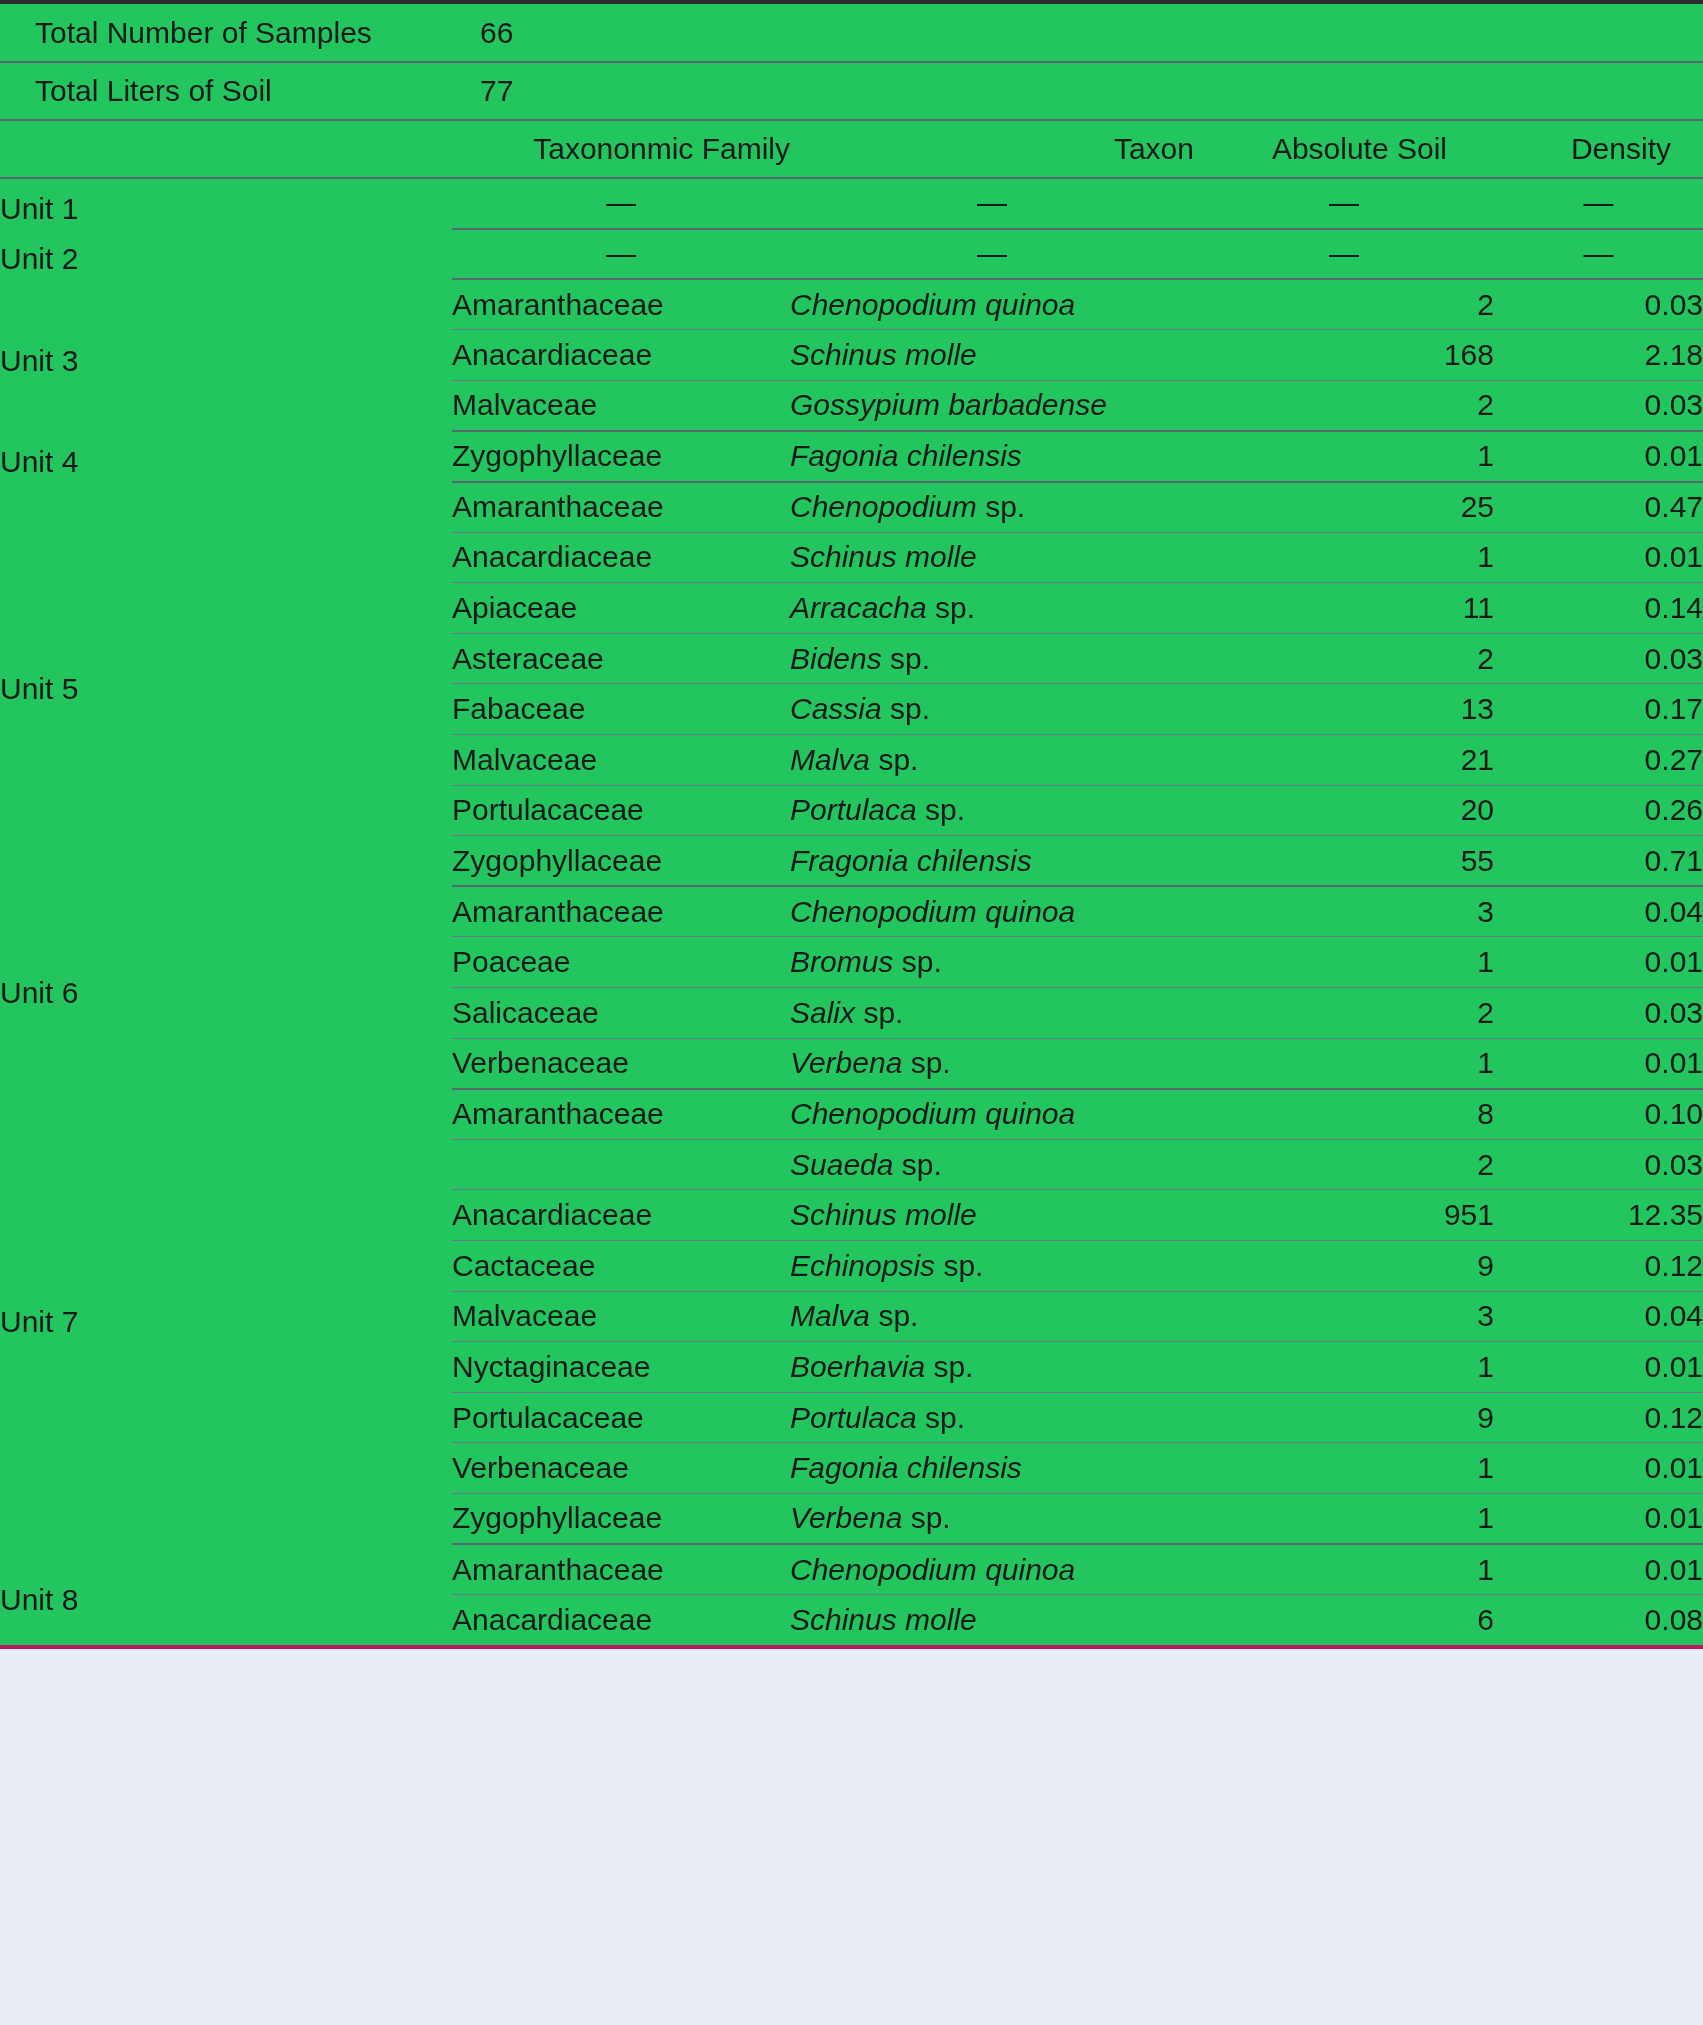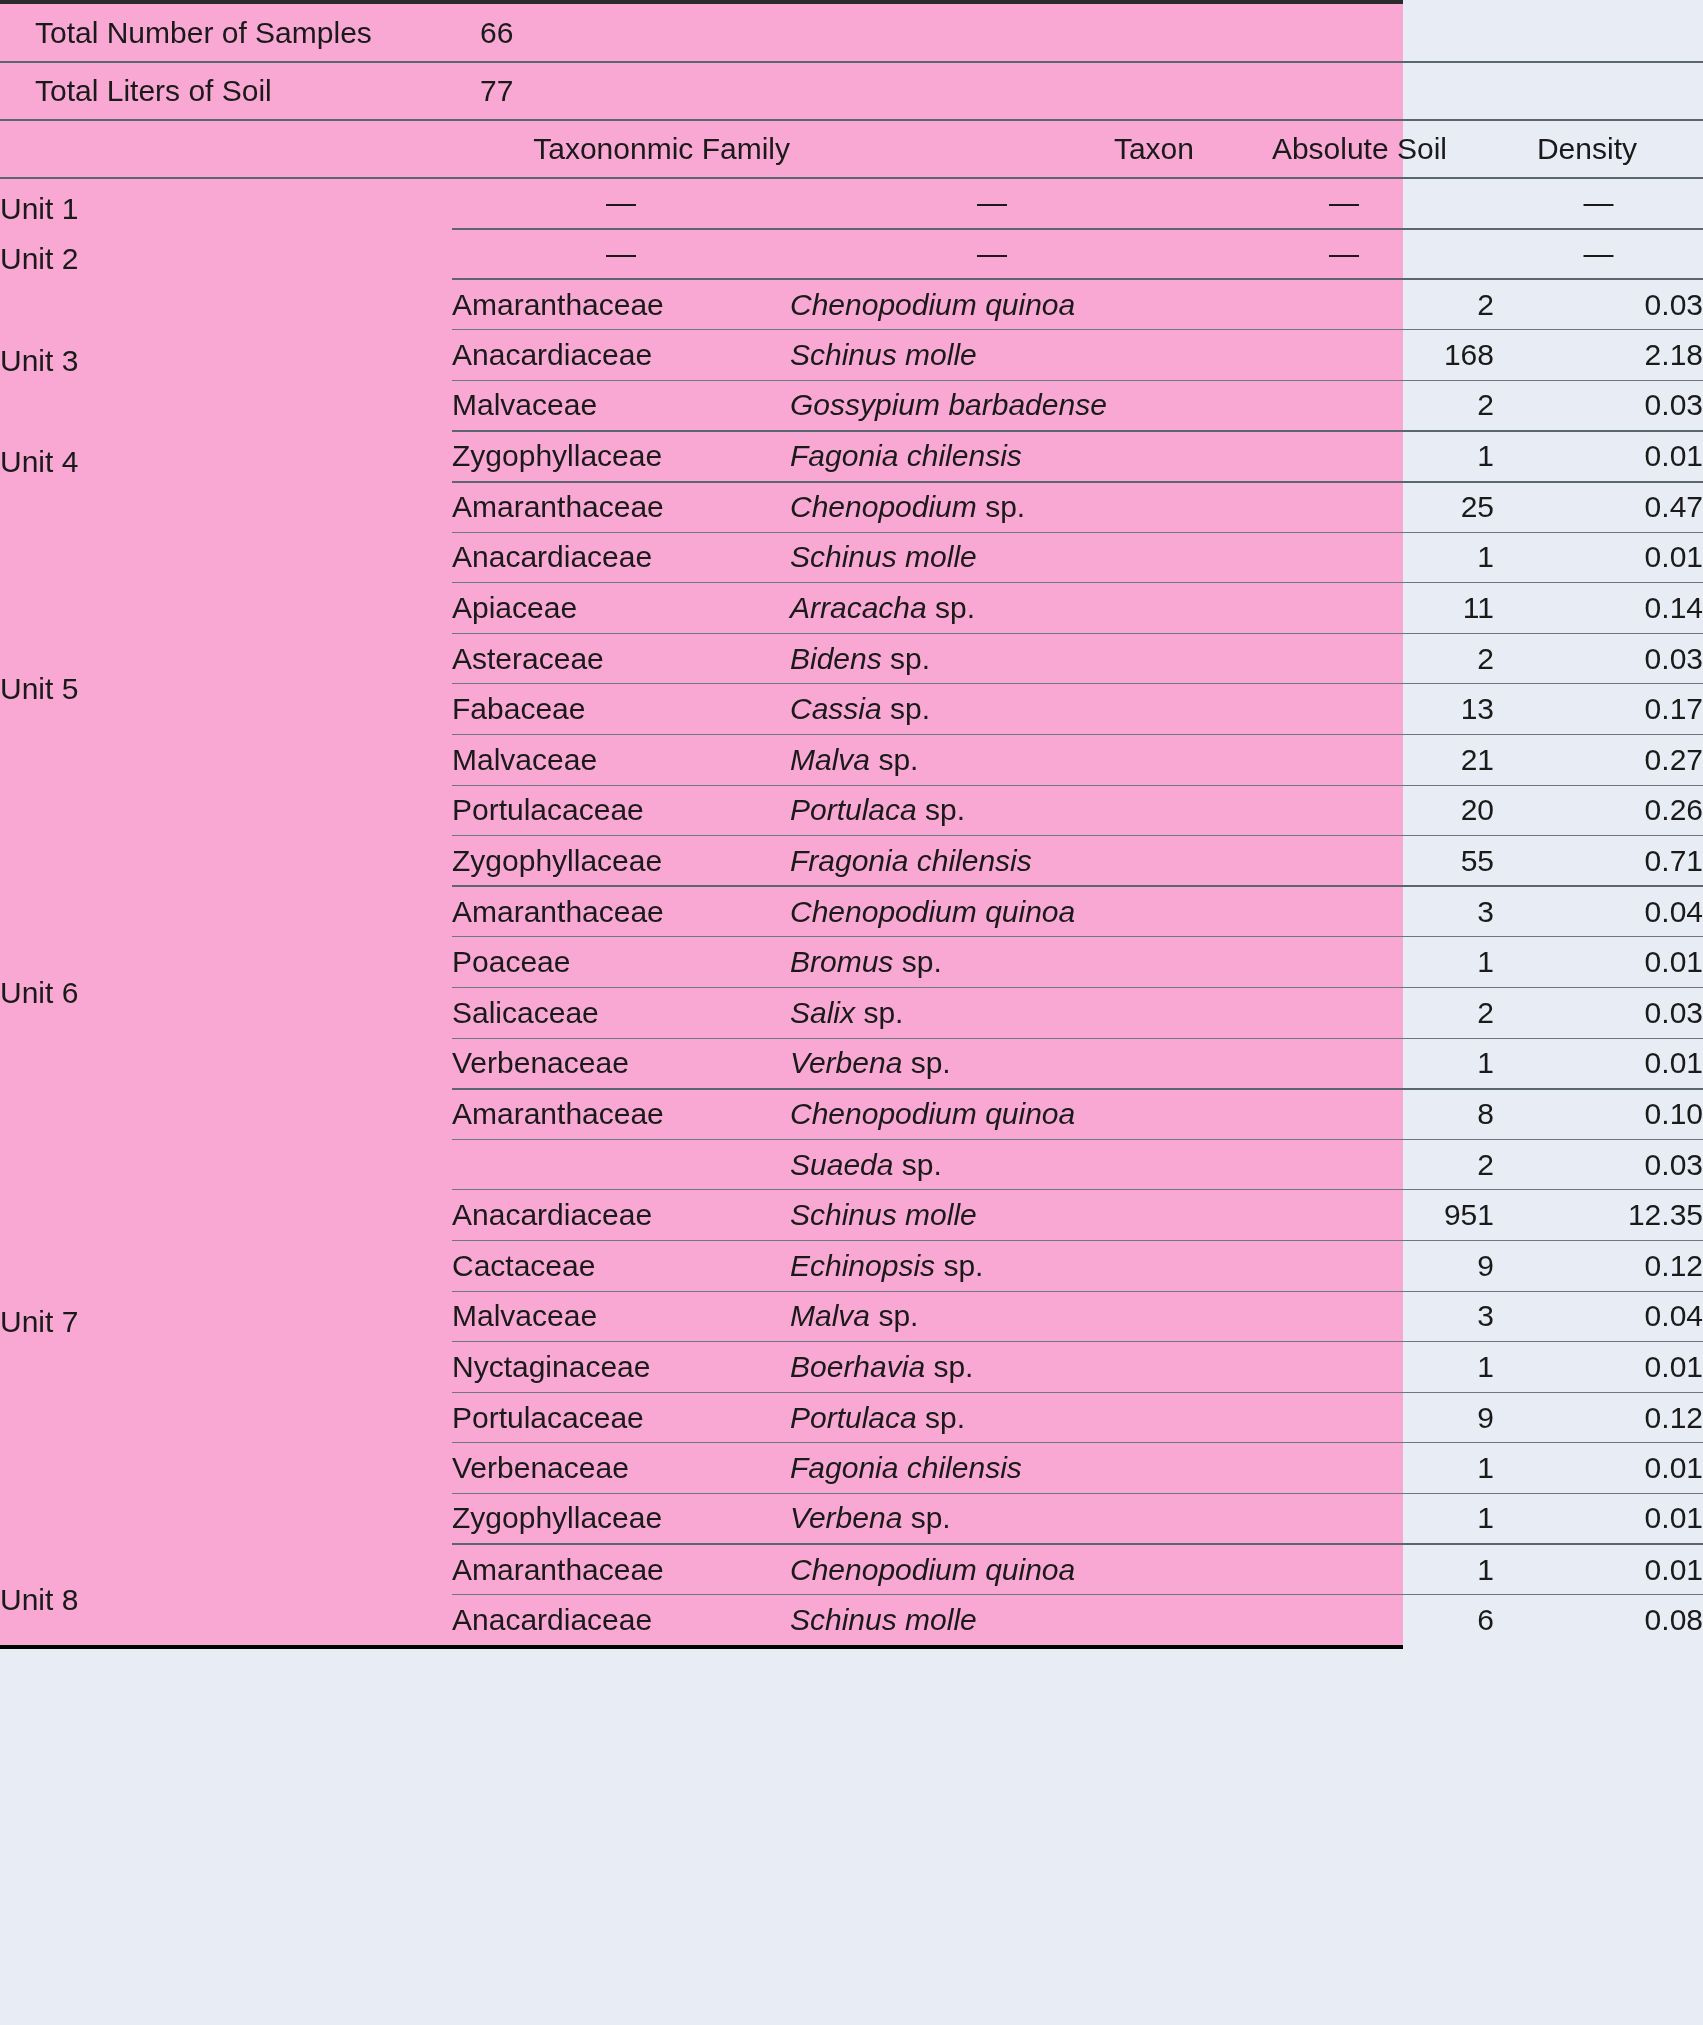--- a/index.html
+++ b/index.html
@@ -8,24 +8,24 @@
     background: #e8edf5;
   }
   body {
     width: 1703px;
     height: 2025px;
     font-family: "Liberation Sans", "DejaVu Sans", sans-serif;
     color: #1a1a1a;
     overflow: hidden;
   }
   #table-root {
-    width: 1403px;
-    background: #f9a8d4;
+    width: 1703px;
+    background: #22c55e;
     border-top: 4px solid #2b2b2b;
-    border-bottom: 4px solid #000000;
+    border-bottom: 4px solid #be185d;
     position: relative;
   }
 
   table.tbl {
     width: 1703px;
     border-collapse: collapse;
     table-layout: fixed;
   }
 
   col.c-unit    { width: 452px; }
@@ -52,21 +52,21 @@
     font-size: 30px;
     font-weight: normal;
     vertical-align: middle;
     border-bottom: 2px solid #5c6670;
     text-align: right;
     padding: 0;
   }
   tr.head-row > th.h-family  { padding-left: 25px; }
   tr.head-row > th.h-taxon   { padding-left: 26px; }
   tr.head-row > th.h-count   { text-align: right; padding-right: 47px; }
-  tr.head-row > th.h-density { text-align: right; padding-right: 66px; }
+  tr.head-row > th.h-density { text-align: right; padding-right: 32px; }
   tr.head-row > th.h-unit    { border-bottom: 2px solid #5c6670; }
 
   
   tr.data-row > td {
     height: 50.6px;
     font-size: 30px;
     vertical-align: middle;
     padding: 0;
     border-bottom: 1px solid #6e7780;
   }

